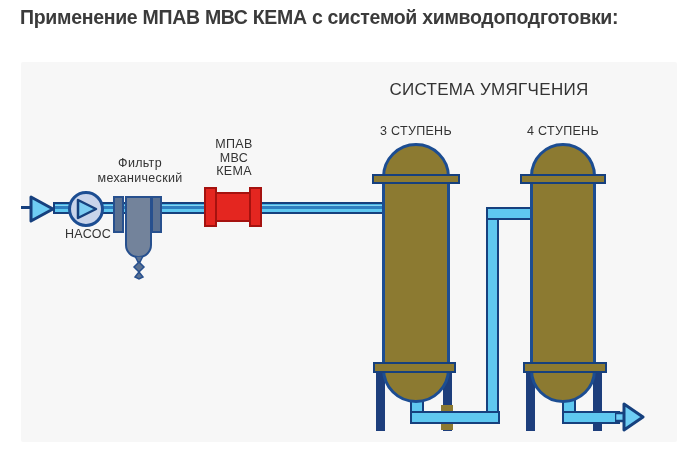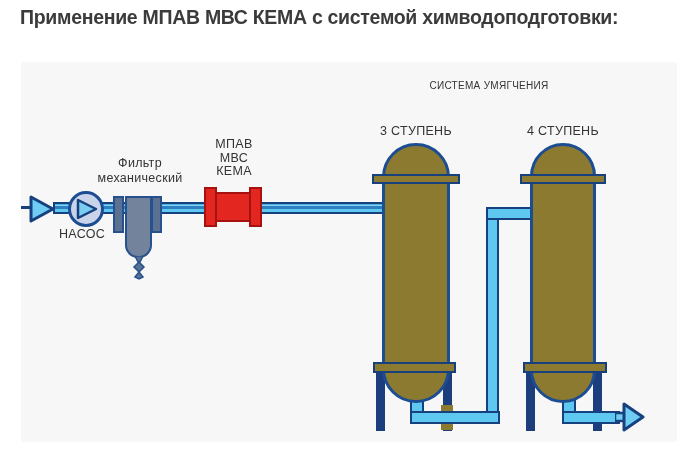--- a/index.html
+++ b/index.html
@@ -7,24 +7,24 @@
     position:relative;width:684px;height:449px;background:#ffffff;overflow:hidden;
     font-family:"Liberation Sans",sans-serif;color:#3b3b3b;margin-left:7px;
   }
   .title{
     position:absolute;left:13px;top:6px;width:666px;
     font-size:19.5px;font-weight:bold;letter-spacing:-0.3px;color:#3b3b3b;white-space:nowrap;
   }
   .panel{position:absolute;left:14px;top:62px;width:656px;height:380px;background:#f7f7f7;border-radius:2px;}
 
   .lbl{position:absolute;text-align:center;font-size:12.5px;color:#333;letter-spacing:0.3px;z-index:6;}
-  .system-title{left:372px;top:80px;width:220px;font-size:10px;}
+  .system-title{left:372px;top:80px;width:220px;font-size:17px;}
   .stage1{left:359px;top:124px;width:100px;}
   .stage2{left:506px;top:124px;width:100px;}
-  .pump-label{left:40px;top:227px;width:70px;}
+  .pump-label{left:46px;top:227px;width:70px;}
   .filter-label{left:83px;top:156px;width:100px;line-height:14.5px;}
   .kema-label{left:187px;top:138px;width:80px;line-height:13.5px;}
 
   
   .pipe{position:absolute;border:2px solid #16407e;background:#5fc8f0;box-sizing:border-box;z-index:3;}
   .pipe-main{
     left:46px;top:202px;width:332px;height:12px;
     background:linear-gradient(to bottom,#47b2e2 0 1px,#84d4f2 1px 2px,#2e7fc0 2px 5px,#5fc8f0 5px 8px);
   }
   .inlet-stub{position:absolute;left:14px;top:206px;width:10px;height:3px;background:#16407e;z-index:3;}

